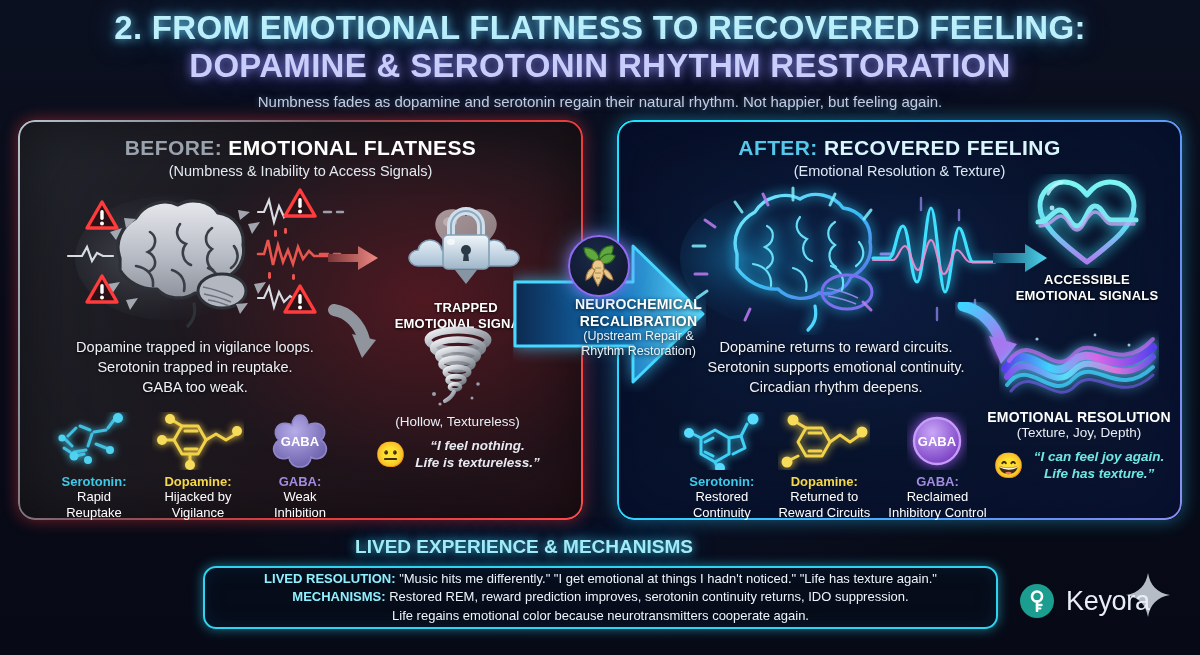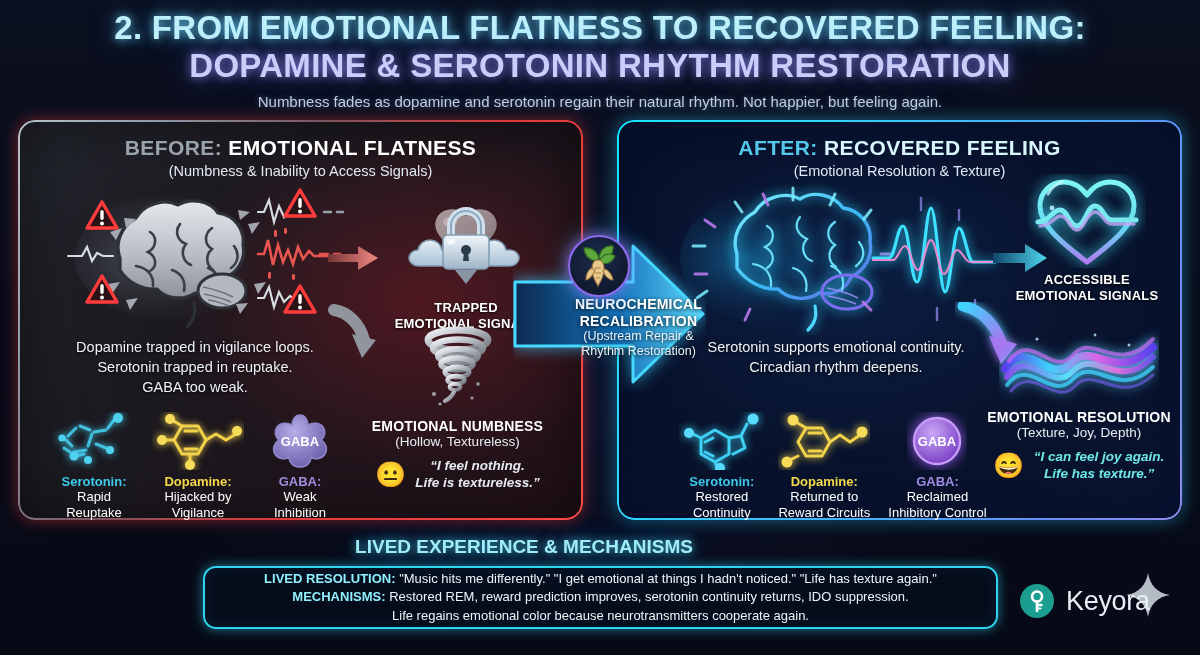--- a/index.html
+++ b/index.html
@@ -435,21 +435,20 @@
           <ellipse cx="45" cy="65" rx="5.5" ry="3" stroke-width="3.8"></ellipse>
           <path d="M44 70c-2 4-5 7-9 9" stroke-width="4"></path>
         </g>
         <g fill="#9aa0a8">
           <circle cx="24" cy="72" r="2"></circle>
             <circle cx="68" cy="62" r="1.8"></circle>
             <circle cx="30" cy="82" r="1.6"></circle>
             <circle cx="62" cy="76" r="1.5"></circle>
         </g>
       </svg>
-      <div class="result-title" style="margin-top:4px;">EMOTIONAL NUMBNESS</div>
       <div class="result-sub">(Hollow, Textureless)</div>
       <div class="quote-row">
         <span class="emoji">😐</span>
         <span class="quote-text q-before">
           <span>“I feel nothing.</span><br>
           <span>Life is textureless.”</span>
         </span>
       </div>
     </div>
   </div>
@@ -553,20 +552,21 @@
           <path d="M12 52c12 0 14-10 21-10s9 14 16 14 10-18 18-18 9 12 16 12h23" fill="none" stroke="#c3a5f5" stroke-width="3.4" stroke-linecap="round" opacity=".8"></path>
         </g>
       </svg>
       <div class="icon-caption" style="margin-top:4px;">
         <div>ACCESSIBLE</div>
         <div>EMOTIONAL SIGNALS</div>
       </div>
     </div>
 
     <div class="body-text">
+      <div>Dopamine returns to reward circuits.</div>
       <div>Serotonin supports emotional continuity.</div>
       <div>Circadian rhythm deepens.</div>
     </div>
 
     <div style="position:absolute;left:336px;top:180px;">
       <svg width="78" height="80" viewBox="0 0 78 80">
         <defs>
             <linearGradient id="gcurvA" x1="0" y1="0" x2="1" y2="1">
           <stop offset="0%" stop-color="#3fd4ff"></stop>
               <stop offset="100%" stop-color="#a678f0"></stop>

